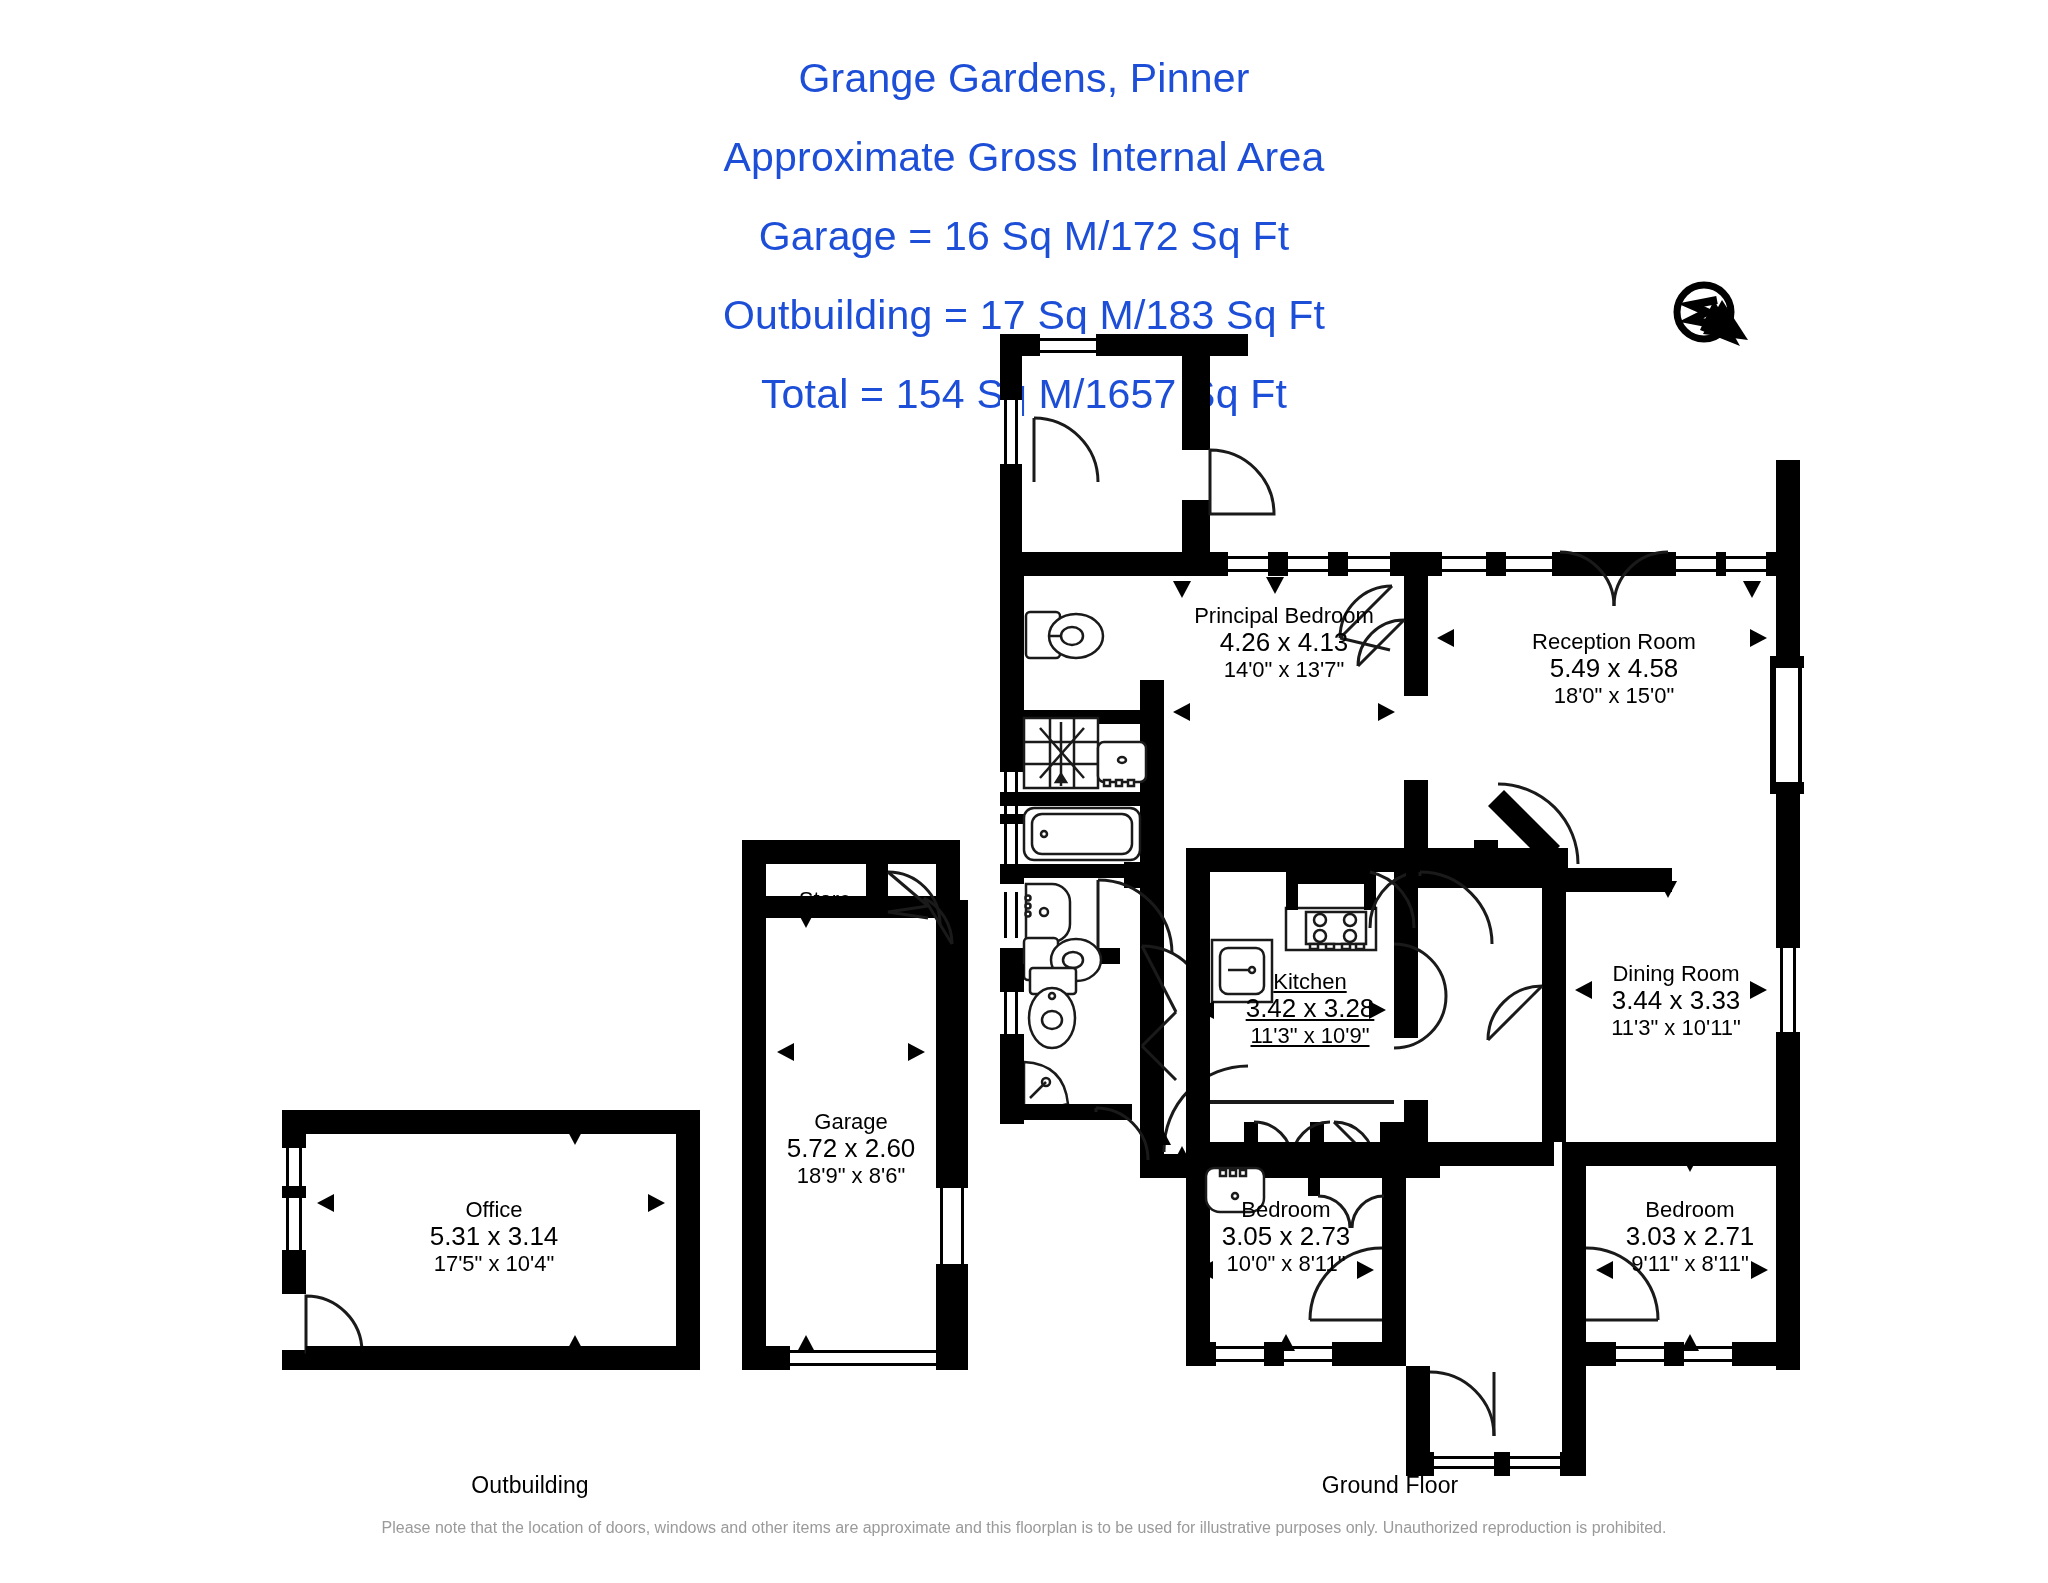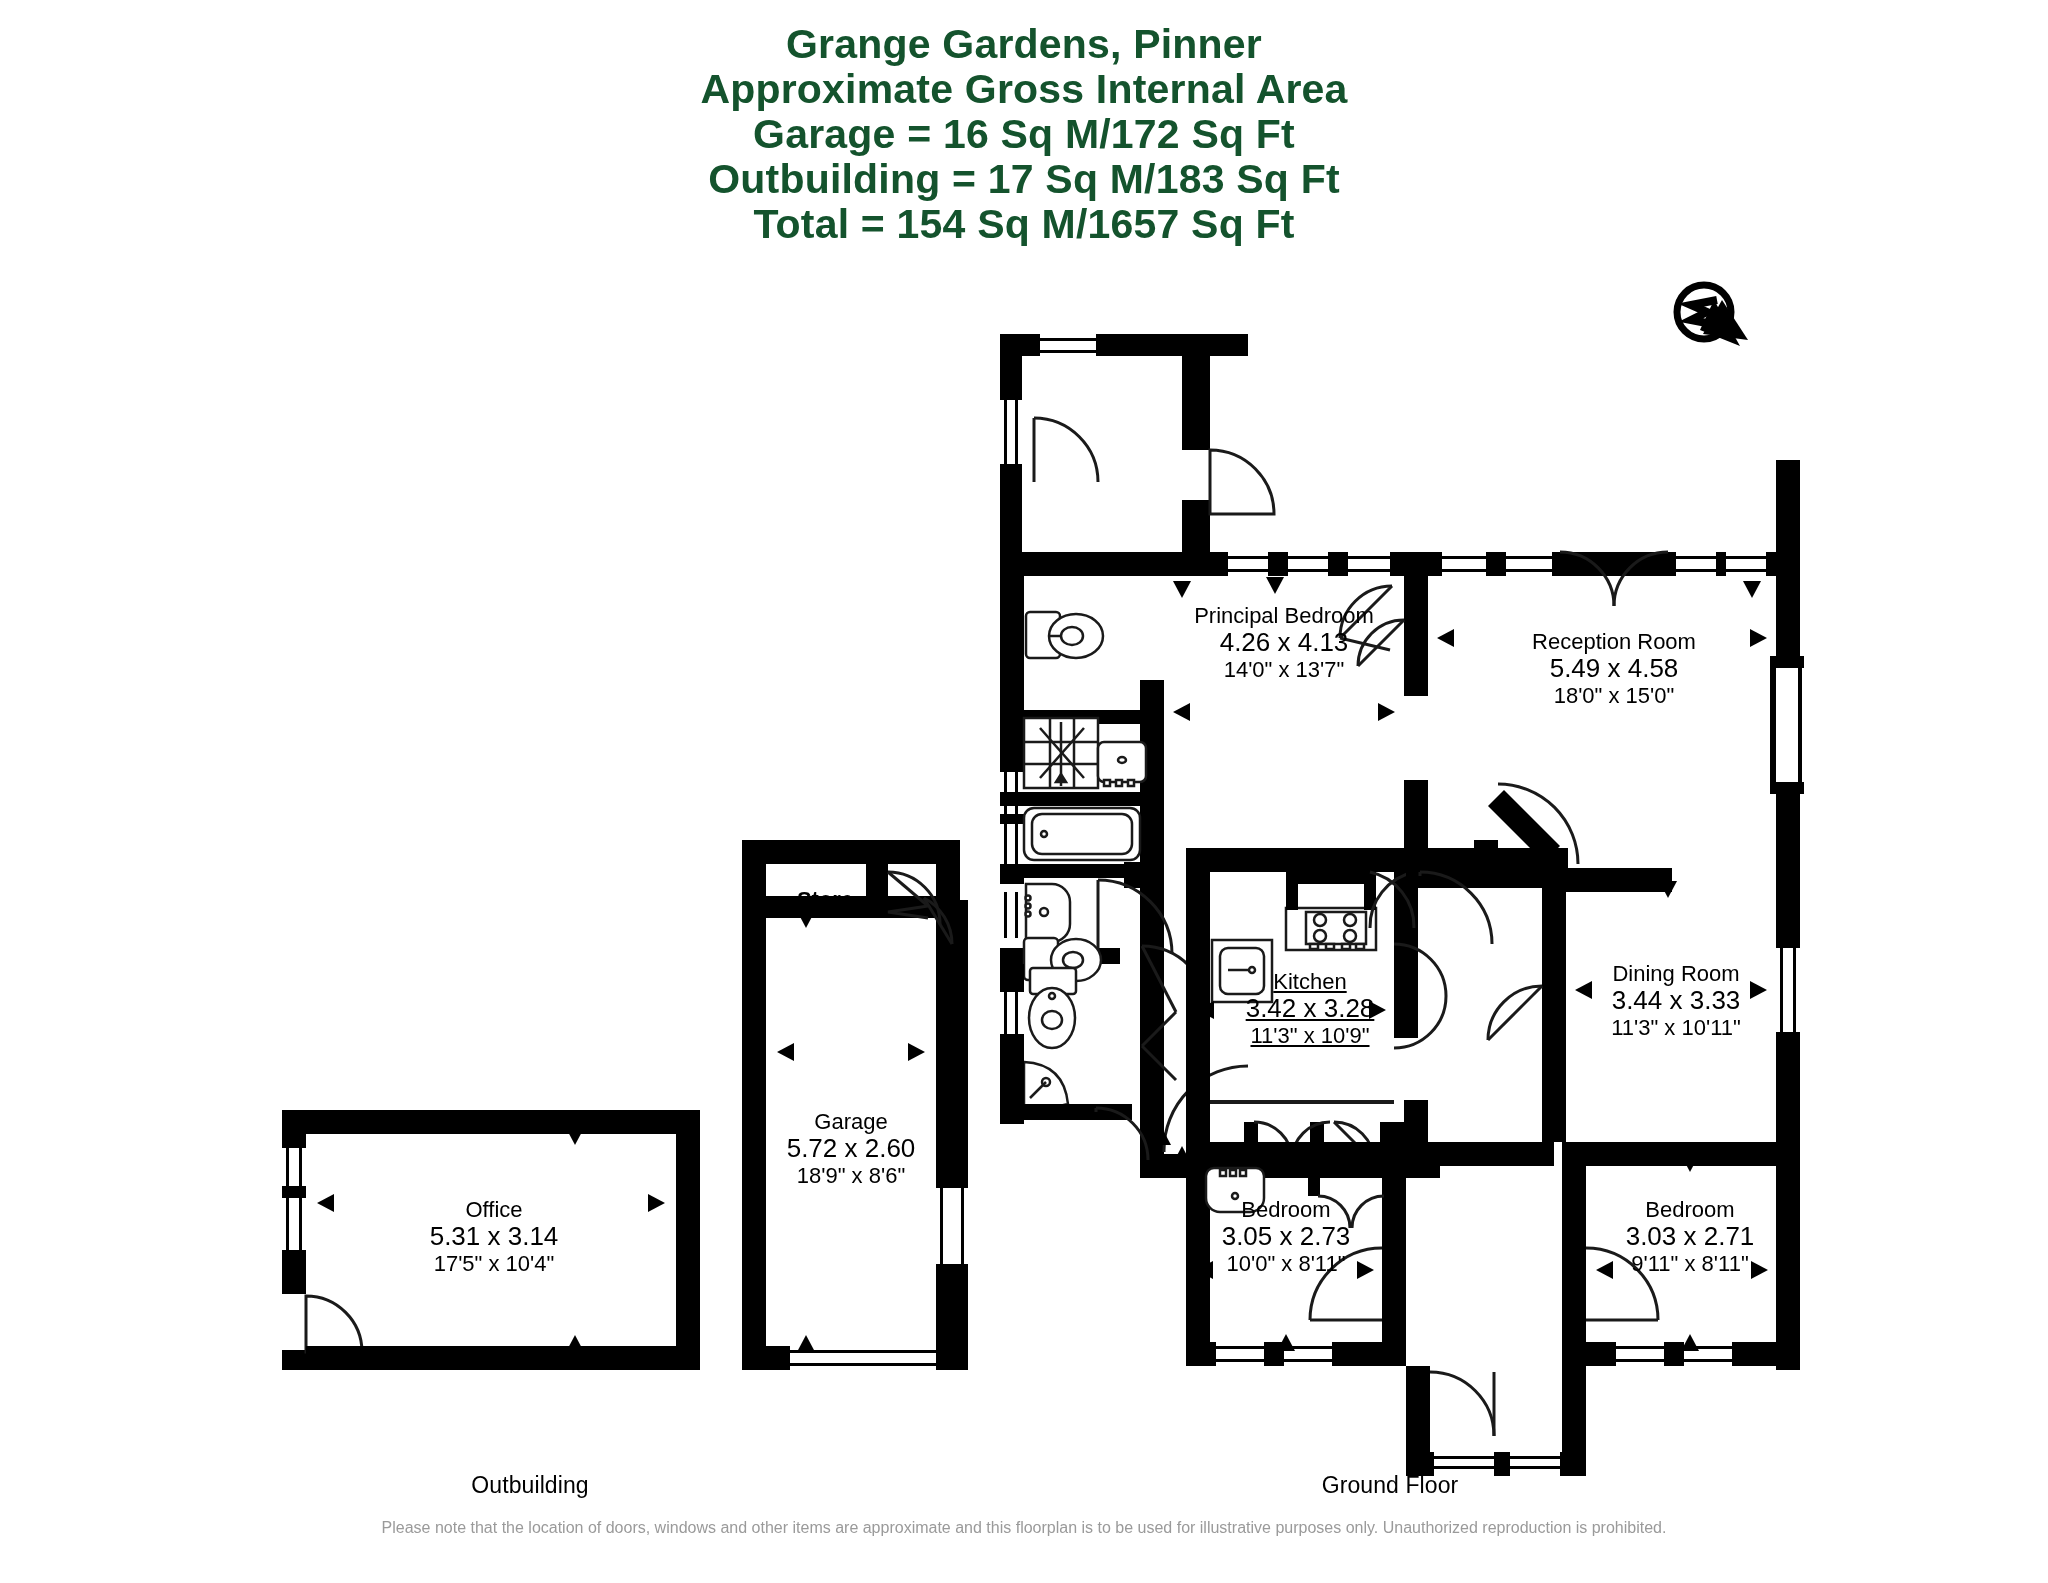--- a/index.html
+++ b/index.html
@@ -18,22 +18,23 @@
   .header{
     position:absolute;left:0;top:22px;width:2048px;
     text-align:center;
     pointer-events:none;
   }
   .header .line{
     display:block;
     font-size:41px;
     line-height:45px;
     letter-spacing:0.2px;
-    color:#14532d;
-    font-weight:700;
+    color:#1d4ed8;
+    font-weight:400;
+    margin-top:34px;
   }
 
   
   .floorlabel{
     position:absolute;
     font-size:23px;
     font-weight:normal;
     color:#000;
     text-align:center;
     letter-spacing:0.1px;
@@ -524,21 +525,21 @@
     <span class="rdim">5.72 x 2.60</span>
     <span class="rimp">18'9" x 8'6"</span>
   </div>
 
   <div class="room" id="room-office" style="left:388px;top:1196px;width:212px;">
     <span class="rname">Office</span>
     <span class="rdim">5.31 x 3.14</span>
     <span class="rimp">17'5" x 10'4"</span>
   </div>
 
-  <div class="room single" id="room-store" style="left:770px;top:886px;width:110px;font-weight:bold;">
+  <div class="room single" id="room-store" style="left:770px;top:886px;width:110px;">
     <span class="rname">Store</span>
   </div>
 
   <div class="floorlabel" id="label-outbuilding">Outbuilding</div>
   <div class="floorlabel" id="label-groundfloor">Ground Floor</div>
 
   <div class="disclaimer">
     <span>Please note that the location of doors, windows and other items are approximate and this floorplan is to be used for illustrative</span>
     <span>purposes only. Unauthorized reproduction is prohibited.</span>
   </div>

